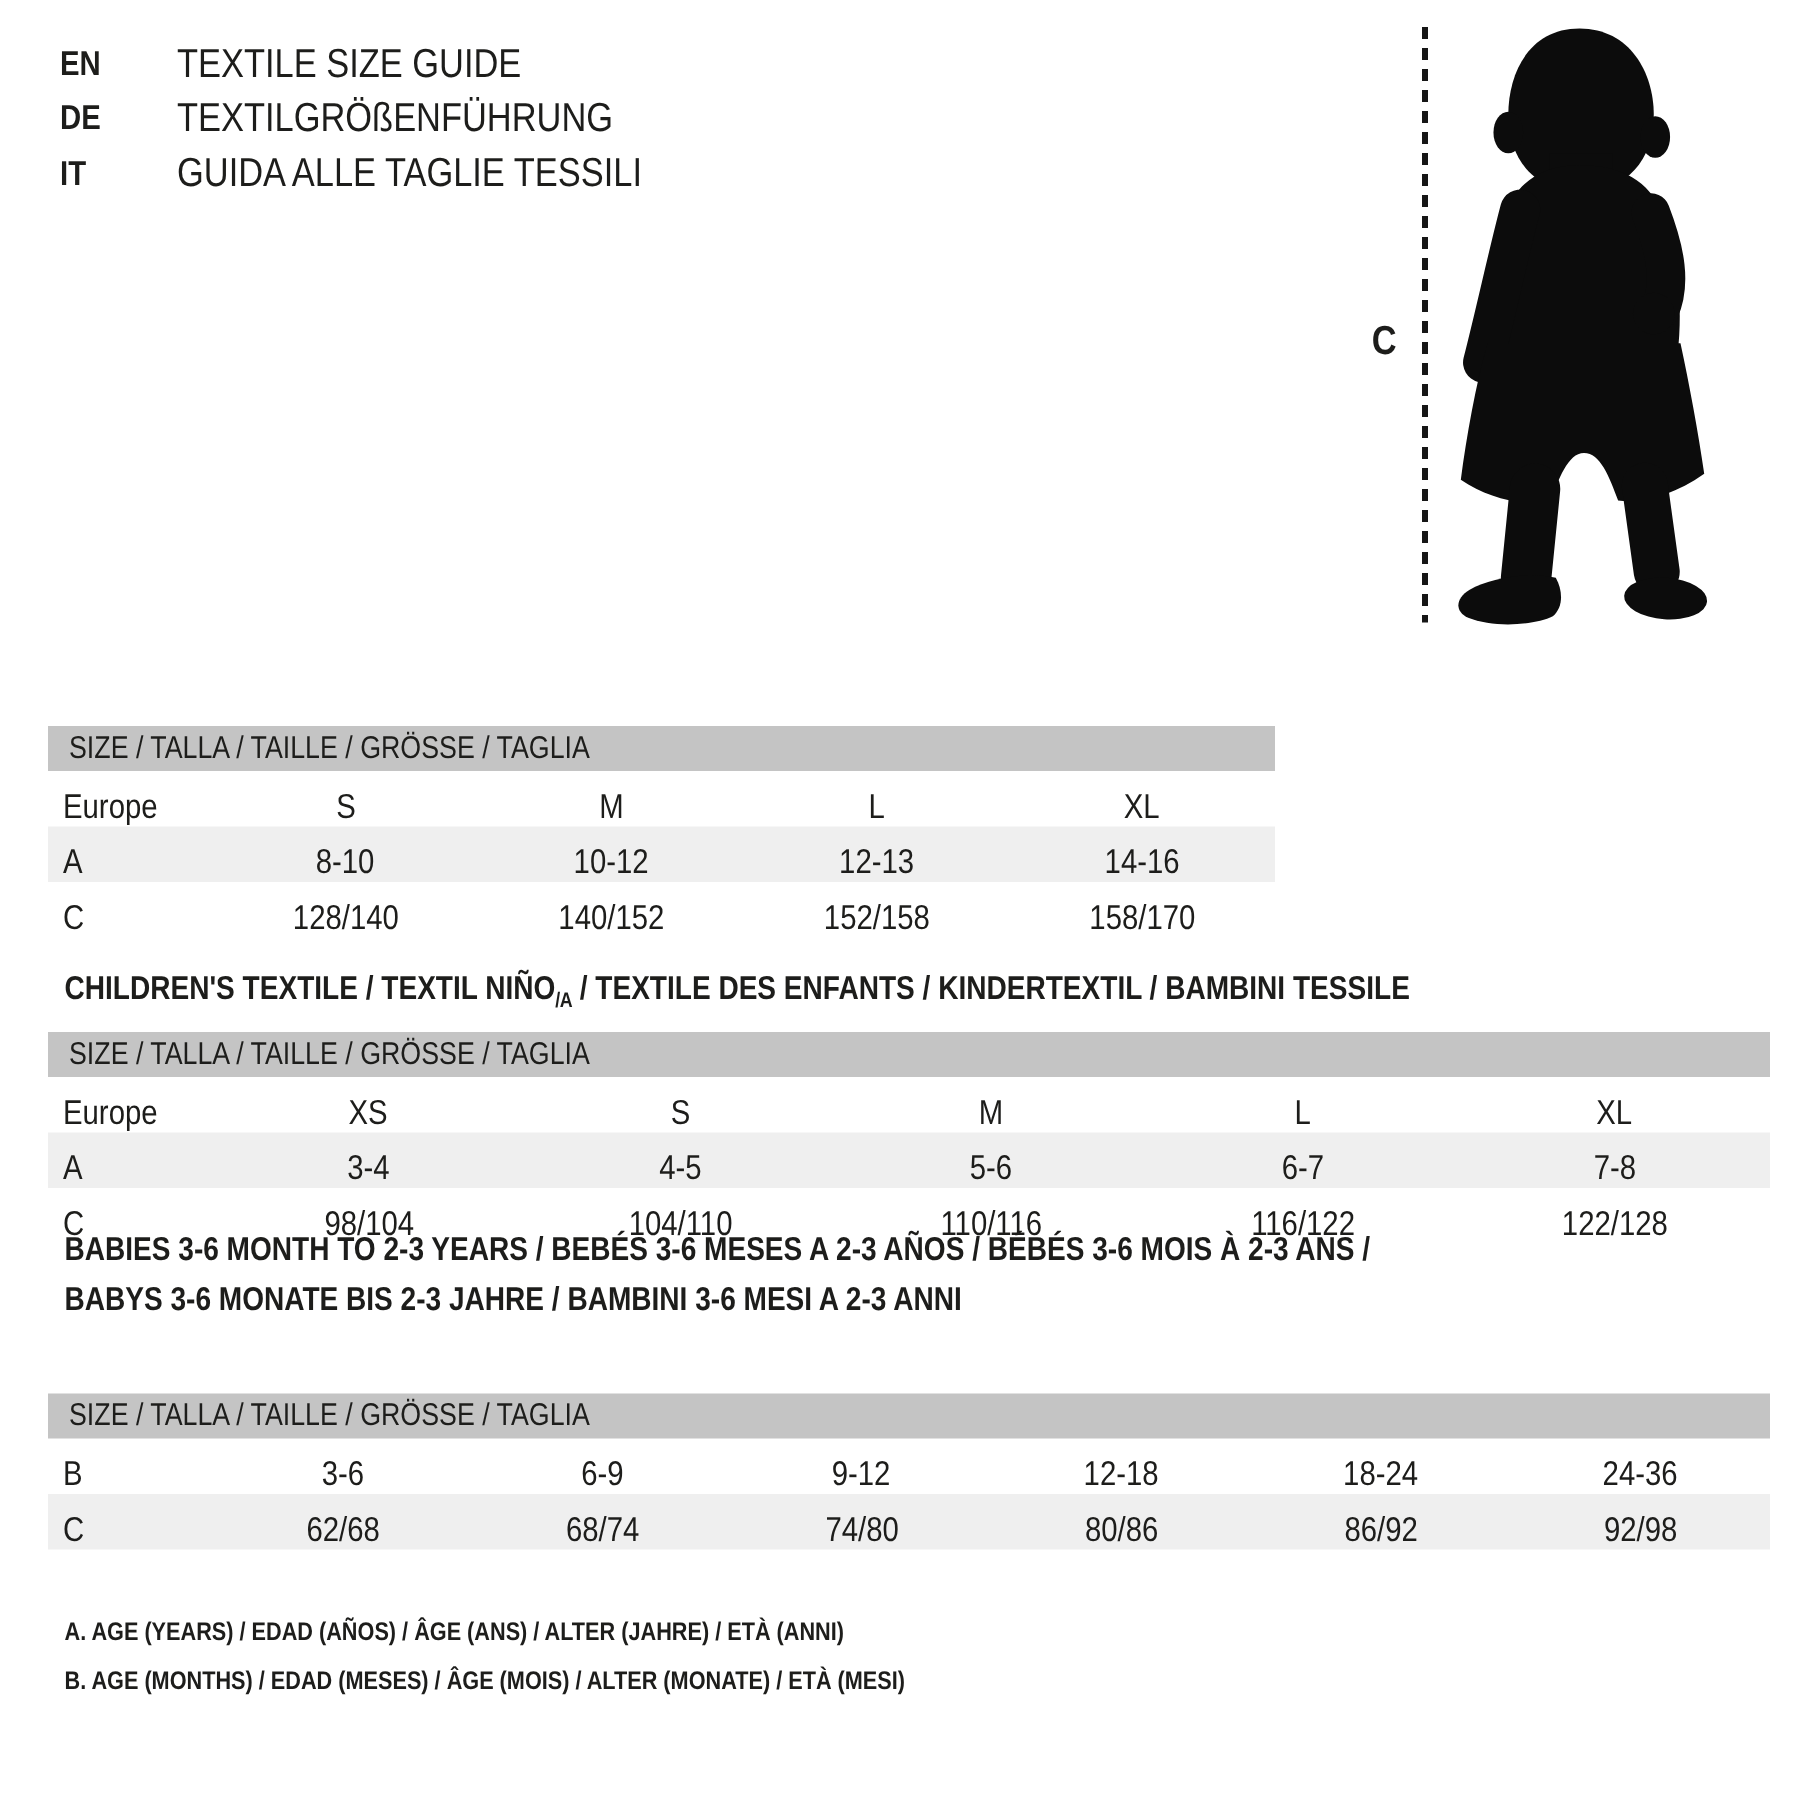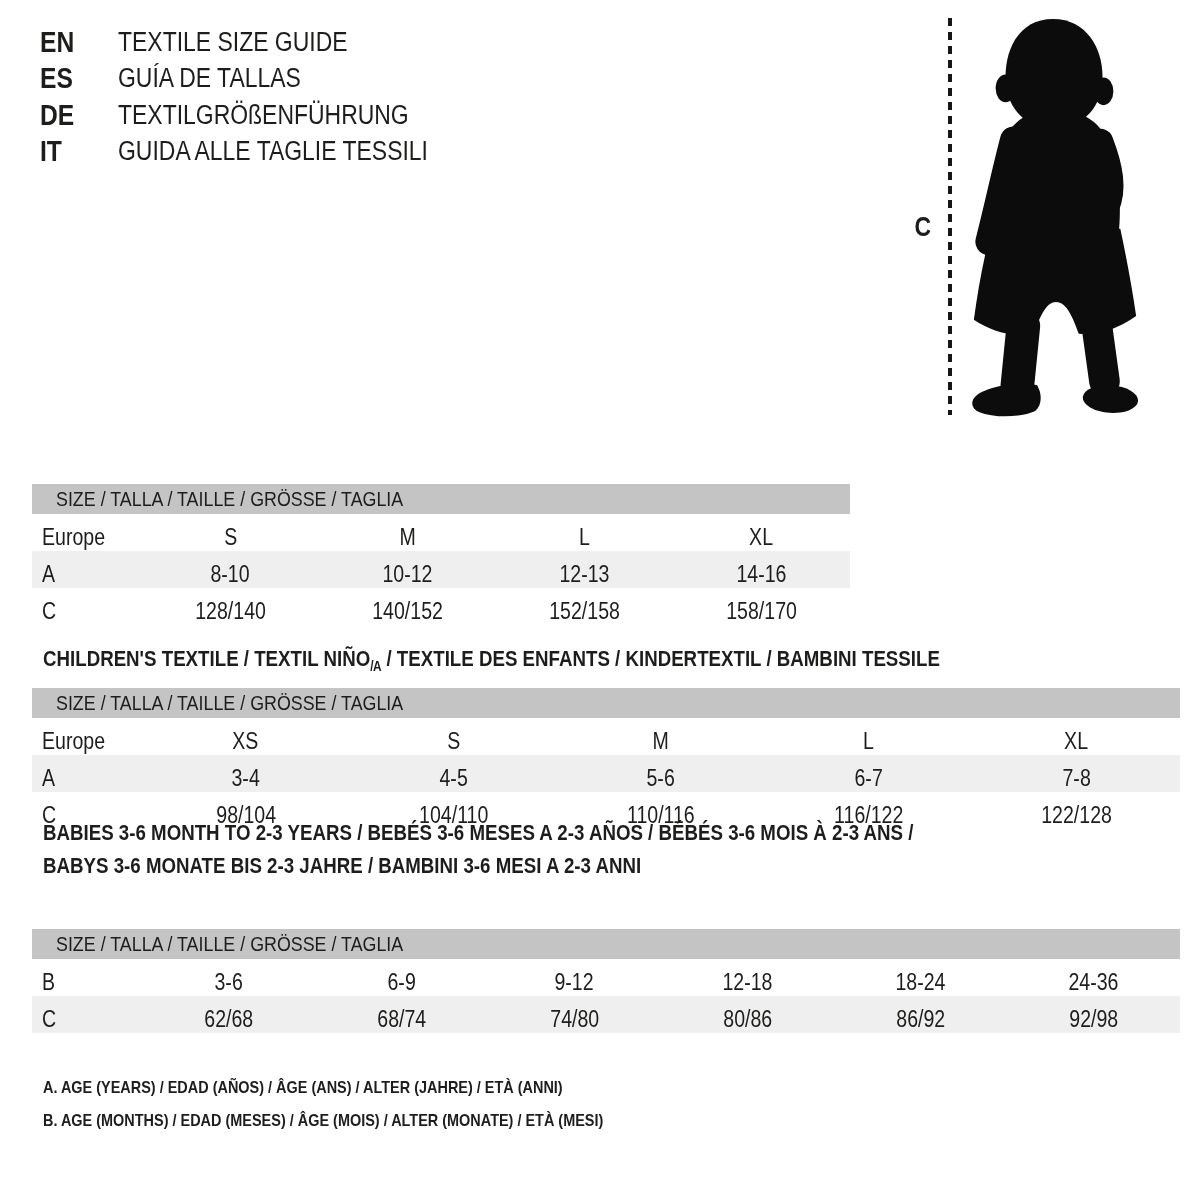--- a/index.html
+++ b/index.html
@@ -12,21 +12,21 @@
     font-family: "Liberation Sans", "DejaVu Sans", sans-serif;
     color: #1d1d1b;
   }
   
   .cond  { display: inline-block; transform: scaleX(0.85); transform-origin: 50% 50%; white-space: nowrap; }
   .cond-l{ display: inline-block; transform: scaleX(0.85); transform-origin: 0 50%;  white-space: nowrap; }
 
   
   .lang-block { position: absolute; top: 24px; left: 40px; }
   .lang-row   { display: flex; height: 36.5px; align-items: center; }
-  .lang-code  { width: 78px; font-size: 29px; font-weight: bold; }
+  .lang-code  { width: 78px; font-size: 23px; font-weight: bold; }
   .lang-title { font-size: 27px; font-weight: normal; }
 
   
   .height-label {
     position: absolute; left: 913px; top: 212px;
     font-size: 27px; font-weight: bold;
   }
   .height-line {
     position: absolute; left: 948px; top: 18px;
     width: 4px; height: 397px;
@@ -36,45 +36,41 @@
 
   
   .sec-title { position: absolute; left: 43px; font-size: 22px; font-weight: bold; line-height: 33px; }
   .sub-a { font-size: 14px; vertical-align: -5px; letter-spacing: -0.5px; }
 
   
   .size-table { position: absolute; left: 32px; }
   .thead {
     height: 30px; background: #c4c4c4;
     display: flex; align-items: center;
-    padding-left: 24px; box-sizing: border-box;
+    padding-left: 14px; box-sizing: border-box;
     font-size: 21px;
   }
   .trow { height: 37px; display: flex; align-items: flex-end; font-size: 23px; }
   .trow.shaded { background: #efefef; }
   .tlabel { flex: 0 0 110px; padding-left: 10px; box-sizing: border-box; }
   .tcell  { flex: 1 1 0; text-align: center; }
 
   
   .legend { position: absolute; left: 43px; top: 1071px; }
   .legend-line { height: 33.5px; font-size: 17px; font-weight: bold; display: flex; align-items: center; }
 </style>
 </head>
 <body>
 
 <div class="page">
 
   <div class="lang-block">
     <div class="lang-row">
       <span class="lang-code"><span class="cond-l">EN</span></span>
       <span class="lang-title"><span class="cond-l">TEXTILE SIZE GUIDE</span></span>
-    </div>
-    <div class="lang-row">
-      <span class="lang-code"><span class="cond-l">ES</span></span>
-      <span class="lang-title"><span class="cond-l">GUÍA DE TALLAS</span></span>
     </div>
     <div class="lang-row">
       <span class="lang-code"><span class="cond-l">DE</span></span>
       <span class="lang-title"><span class="cond-l">TEXTILGRÖßENFÜHRUNG</span></span>
     </div>
     <div class="lang-row">
       <span class="lang-code"><span class="cond-l">IT</span></span>
       <span class="lang-title"><span class="cond-l">GUIDA ALLE TAGLIE TESSILI</span></span>
     </div>
   </div>

